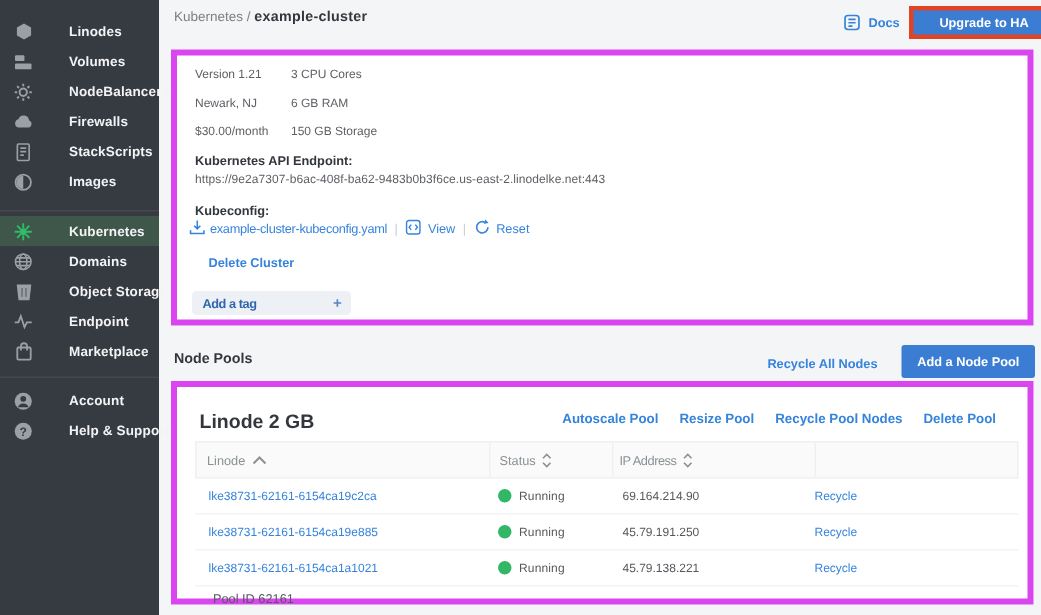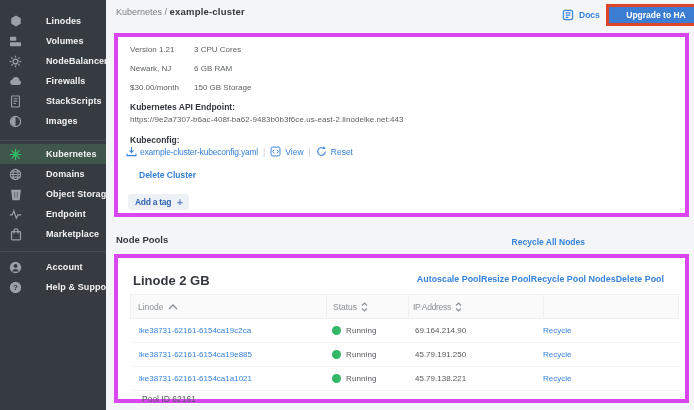--- a/index.html
+++ b/index.html
@@ -26,32 +26,32 @@
 #card1{left:114px;top:33px;width:575px;height:184px}
 #card2{left:114px;top:254px;width:575px;height:149px}
 .abs{position:absolute;white-space:nowrap}
 .g{color:#5d6165;font-size:8px}
 .d{color:#33373d;font-size:8.5px;font-weight:bold}
 
 .kcrow{position:absolute;left:8px;top:108px;height:13px;display:flex;align-items:center;font-size:8.5px}
 .kcrow .sep{color:#c7cdd2;margin:0 5px}
 .kcrow a{color:#3683dc;text-decoration:none}
 .delc{position:absolute;left:21px;top:133px;font-size:8.5px;font-weight:bold;color:#3683dc}
-.tagchip{position:absolute;left:10px;top:157px;height:16px;background:#edf0f5;border-radius:3px;display:flex;align-items:center;padding:0 6px 0 7px;}
+.tagchip{position:absolute;left:10px;top:157px;height:16px;background:#edf0f5;border-radius:3px;display:flex;align-items:center;padding:0 6px 0 7px;gap:45px;}
 .tagchip .t{color:#3065b0;font-size:8.5px;font-weight:bold;letter-spacing:-0.3px}
 .tagchip .p{color:#5b84c4;font-size:10px;margin-left:6px;font-weight:bold}
 
 .nphead{position:absolute;left:116px;top:234px;font-size:9.5px;font-weight:bold;color:#33373d}
 .recycleall{position:absolute;right:109px;top:237px;font-size:8.5px;font-weight:bold;color:#3683dc}
 .addpool{position:absolute;left:601px;top:230px;width:89px;height:22px;background:#3a7dd3;border-radius:2px;display:flex;align-items:center;justify-content:center}
 .addpool .txt{color:#fff;font-size:8.5px;font-weight:bold;white-space:nowrap}
 
 .poolname{position:absolute;left:15px;top:15px;font-size:13px;font-weight:bold;color:#33373d}
 .poollinks{position:absolute;right:21px;top:16px;display:flex}
-.poollinks span{font-size:8.9px;font-weight:bold;color:#3683dc;}
+.poollinks span{font-size:8.9px;font-weight:bold;color:#3683dc;margin-left:14px}
 .tbl{position:absolute;left:12px;top:36px;width:549px}
 .thead{display:flex;height:25px;background:#fafafa;border:1px solid #eef0f1;align-items:center;font-size:8.5px;color:#8a9094}
 .thead .c{display:flex;align-items:center;height:100%;border-right:1px solid #eef0f1;padding-left:7px}
 .thead .c:last-child{border-right:none}
 .trow{display:flex;height:24px;align-items:center;border-bottom:1px solid #f1f3f4;font-size:8px}
 .c1{width:196px;padding-left:9px}
 .c2{width:82px;padding-left:6px;display:flex;align-items:center}
 .c3{width:135px;padding-left:7px}
 .c4{flex:1;text-align:left;padding-right:5px}
 .trow .c1 a{color:#3683dc;text-decoration:none}
@@ -248,20 +248,23 @@
     </div>
     <div class="delc">Delete Cluster</div>
     <div class="tagchip">
         <span class="t">Add a tag</span>
         <span class="p">+</span>
       </div>
   </div>
 
   <div class="nphead">Node Pools</div>
   <div class="recycleall">Recycle All Nodes</div>
+  <div class="addpool">
+      <span class="txt">Add a Node Pool</span>
+    </div>
 
   <div class="card" id="card2">
     <div class="poolname">Linode 2 GB</div>
     <div class="poollinks">
       <span style="margin-left:0">Autoscale Pool</span>
       <span>Resize Pool</span>
       <span>Recycle Pool Nodes</span>
       <span>Delete Pool</span>
     </div>
     <div class="tbl">

